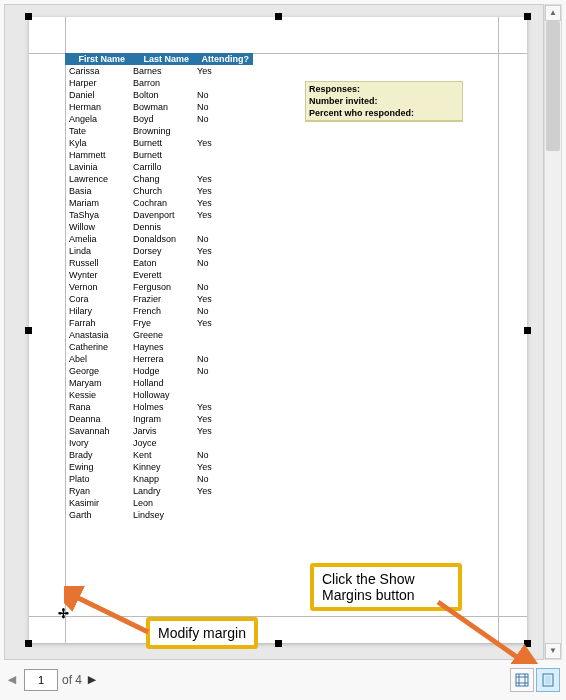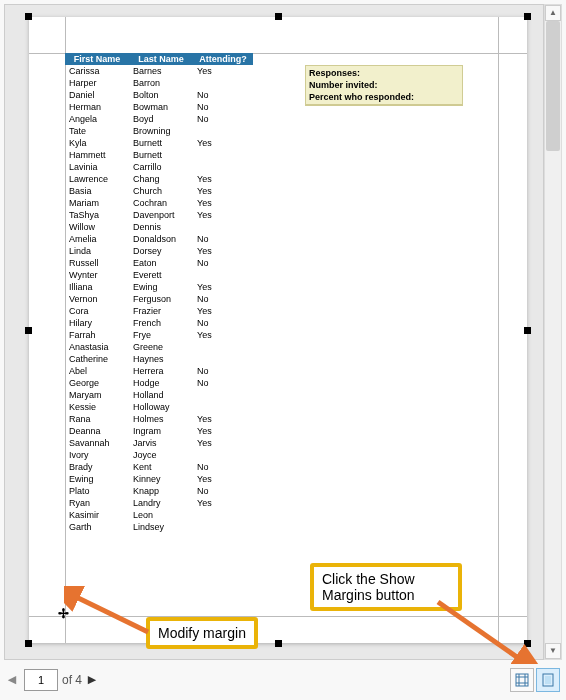--- a/index.html
+++ b/index.html
@@ -6,24 +6,24 @@
   .viewer{position:absolute;left:4px;top:4px;right:22px;bottom:40px;background:#e8e8e8;border:1px solid #ccc}
   .page{position:absolute;left:24px;top:12px;right:16px;bottom:16px;background:#fff;box-shadow:0 1px 4px rgba(0,0,0,.25)}
   .handle{position:absolute;width:7px;height:7px;background:#000}
   .hL{left:-4px}.hC{left:50%;margin-left:-3px}.hR{right:-4px}
   .hT{top:-4px}.hM{top:50%;margin-top:-3px}.hB{bottom:-4px}
   .margin-line{position:absolute;background:#bbb}
   .ml-v{top:0;bottom:0;width:1px}
   .ml-h{left:0;right:0;height:1px}
   .content{position:absolute;left:36px;top:36px;right:28px;bottom:26px;font-size:9px}
   table.data{border-collapse:collapse;font-size:9px;margin-bottom:2px}
-  table.data th{background:#2874a6;color:#fff;text-align:center;font-weight:bold;padding:1px 4px;border:none}
+  table.data th{background:#2874a6;color:#fff;text-align:right;font-weight:bold;padding:1px 4px;border:none}
   table.data td{padding:0 4px;line-height:12px;vertical-align:top}
   .c-fn{width:56px}.c-ln{width:56px}.c-at{width:52px}
-  .summary{position:absolute;top:12px;left:240px;width:150px;background:#f2f0cc;border:1px solid #d0cc94;border-bottom:2px solid #cfca92;font-size:9px;padding:1px 3px;line-height:12px}
+  .summary{position:absolute;top:28px;left:240px;width:150px;background:#f2f0cc;border:1px solid #d0cc94;border-bottom:2px solid #cfca92;font-size:9px;padding:1px 3px;line-height:12px}
   .summary .row{white-space:nowrap;font-weight:bold}
   .move-cursor{position:absolute;font-size:13px;font-weight:bold;color:#000;left:29px;bottom:26px;line-height:6px}
   .callout{position:absolute;background:#fff;border:4px solid #eab308;border-radius:3px;padding:4px 8px;font-size:14px}
   .arrow-svg{position:absolute;pointer-events:none}
   .scrollbar-v{position:absolute;right:4px;top:4px;width:16px;bottom:40px;background:#f0f0f0;border:1px solid #ddd}
   .sb-btn{width:14px;height:14px;background:#f8f8f8;border:1px solid #ccc;font-size:8px;line-height:14px;text-align:center;color:#666;margin:0}
   .sb-thumb{position:absolute;left:1px;right:1px;top:16px;height:130px;background:#cfcfcf;border-radius:2px}
   .bottombar{position:absolute;left:4px;right:4px;bottom:4px;height:32px;display:flex;align-items:center;background:#f8f8f8}
   .pager{display:flex;align-items:center;gap:2px;font-size:12px;color:#555}
   .pg-btn{width:16px;height:20px;text-align:center;line-height:19px;color:#888;font-size:11px}
@@ -146,25 +146,20 @@
             </tr>
             <tr>
               <td class="c-fn">Russell</td>
               <td class="c-ln">Eaton</td>
               <td class="c-at">No</td>
             </tr>
             <tr>
               <td class="c-fn">Wynter</td>
               <td class="c-ln">Everett</td>
               <td class="c-at"></td>
-            </tr>
-            <tr>
-              <td class="c-fn">Illiana</td>
-              <td class="c-ln">Ewing</td>
-              <td class="c-at">Yes</td>
             </tr>
             <tr>
               <td class="c-fn">Vernon</td>
               <td class="c-ln">Ferguson</td>
               <td class="c-at">No</td>
             </tr>
             <tr>
               <td class="c-fn">Cora</td>
               <td class="c-ln">Frazier</td>
               <td class="c-at">Yes</td>

